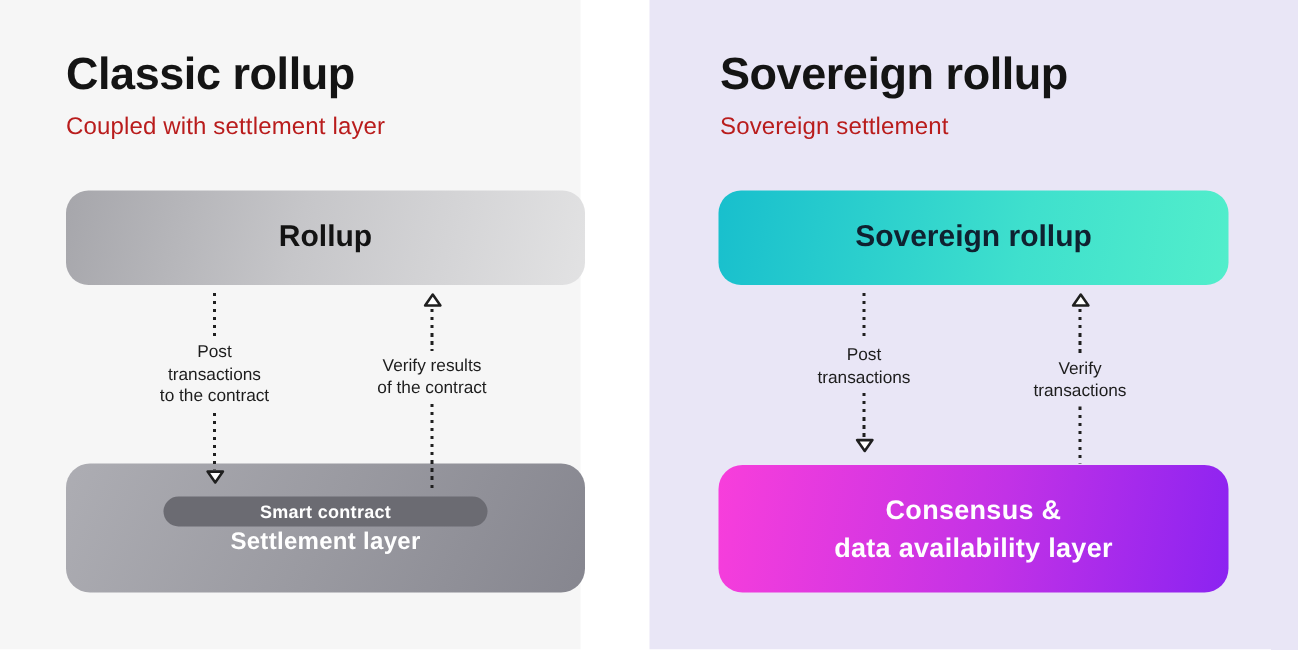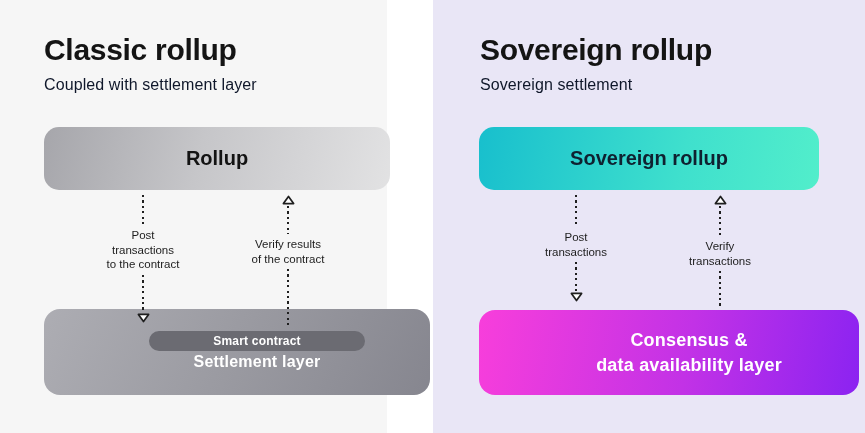--- a/index.html
+++ b/index.html
@@ -11,31 +11,31 @@
   .panel{position:absolute;top:0;height:433px;}
   .panel-left{left:0;width:387px;}
   .panel-right{left:433px;width:432px;}
 
   .title{
     position:absolute;left:44px;top:33px;
     font-size:30px;font-weight:700;color:#141414;letter-spacing:-0.3px;
   }
   .subtitle{
     position:absolute;left:44px;top:76px;
-    font-size:16px;font-weight:400;color:#0f172a;letter-spacing:0.1px;text-align:center;
+    font-size:16px;font-weight:400;color:#b91c1c;letter-spacing:0.1px;text-align:center;
   }
 
   .box{position:absolute;z-index:1;display:flex;align-items:center;justify-content:center;}
   .top-box{
     left:44px;top:127px;width:346px;height:63px;border-radius:15px;
     font-size:20px;font-weight:600;color:#131313;
   }
   .top-box.sovereign{color:#0f2130;}
   .bottom-box{
-    left:44px;top:309px;width:346px;height:86px;border-radius:16px;padding-left:40px;
+    left:44px;top:309px;width:346px;height:86px;border-radius:16px;
   }
   .bottom-box.classic{
     flex-direction:column;justify-content:flex-start;padding-top:0;
   }
   .pill{
     margin-top:22px;width:216px;height:20px;border-radius:11px;
     display:flex;align-items:center;justify-content:center;
     font-size:12px;font-weight:600;color:#ffffff;letter-spacing:0.2px;
   }
   .settlement-label{

